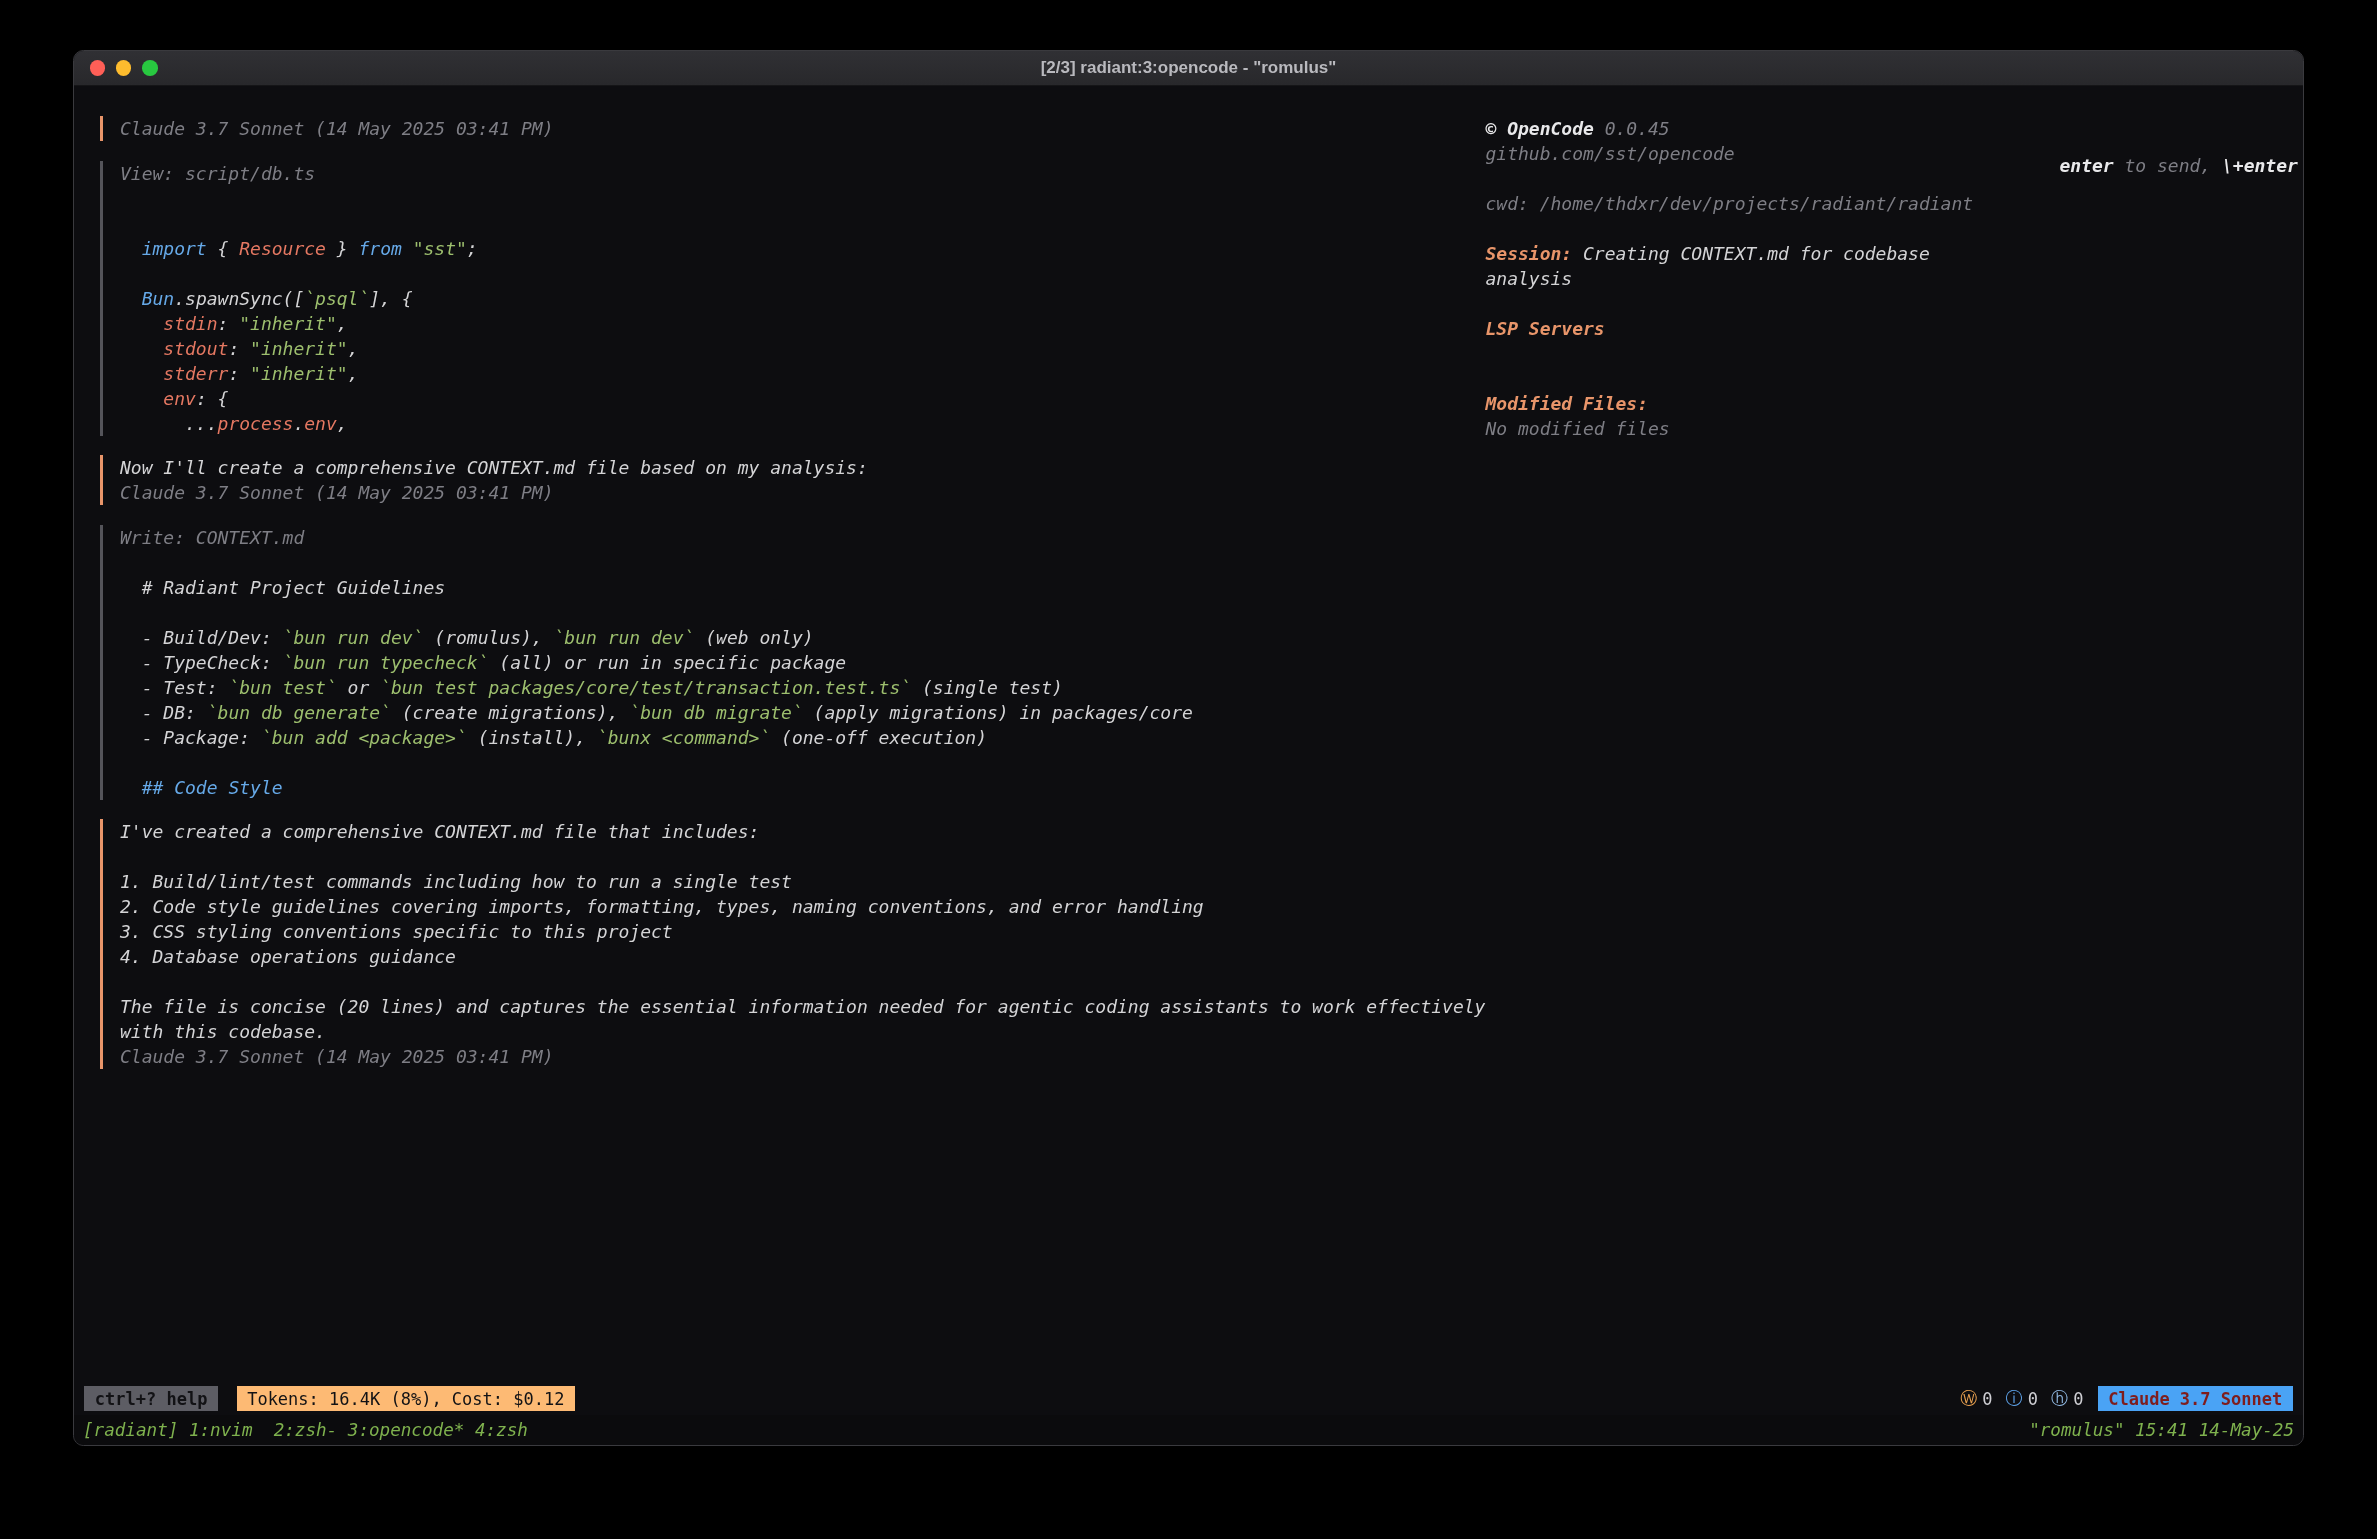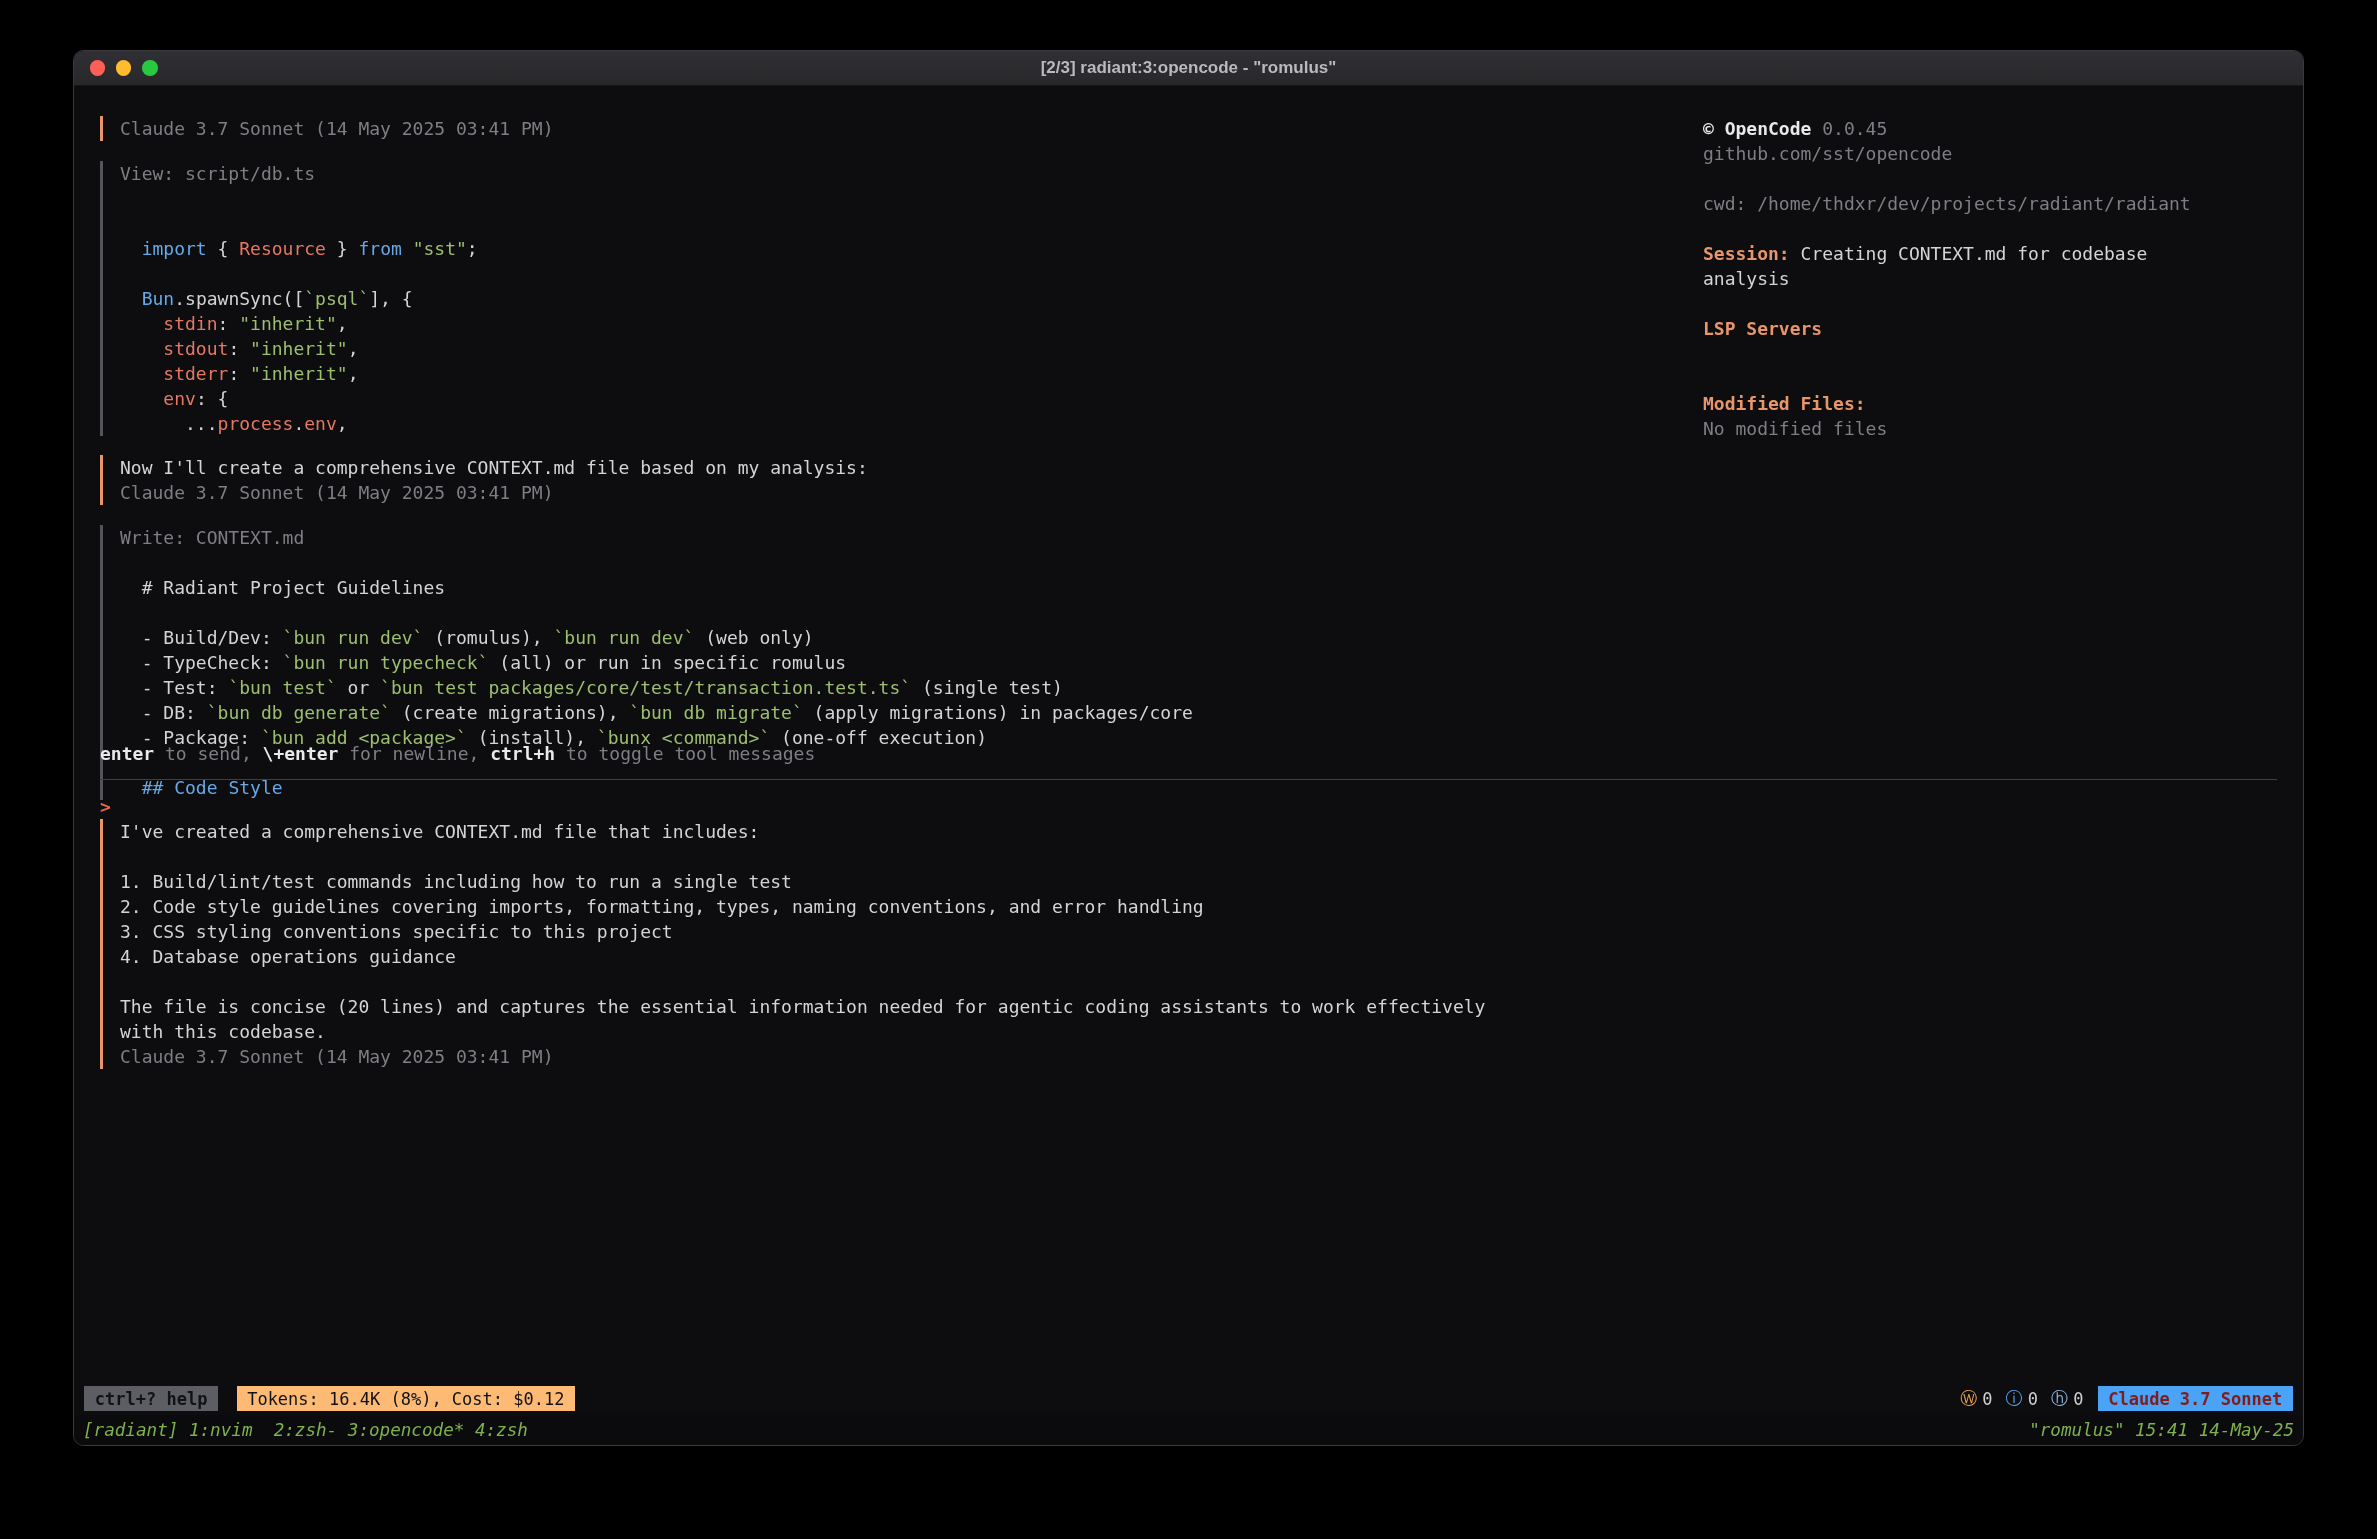--- a/index.html
+++ b/index.html
@@ -33,23 +33,23 @@
     display:flex; align-items:center; justify-content:center; position:relative;
   }
   .lights{ position:absolute; left:15.7px; top:0; height:100%; display:flex; align-items:center; gap:10.4px; }
   .light{ width:15.7px; height:15.7px; border-radius:50%; display:inline-block; }
   .light.close{ background:#ff5f57; }
   .light.min{ background:#febc2e; }
   .light.max{ background:#28c840; }
   .title{ font-family:"Liberation Sans", sans-serif; font-size:17px; font-weight:700; color:#b9b9be; }
 
   .term{
-    flex:1; min-height:0; display:flex; flex-direction:column;
-    padding:30px 26px 0 26px;
-    font-size:18px; line-height:25px;
+    flex:1; min-height:0; display:flex; flex-direction:row;
+    padding:30px 34px 0 26px;
+    font-size:18px; line-height:25px;font-style:italic;
   }
   .body{ display:flex; flex:1; min-height:0; }
   .chat{ flex:1; min-width:0; }
   .sidebar{ width:574px; flex:none; }
 
   .block{ border-left:3.9px solid transparent; padding-left:17px; margin-bottom:19.6px; }
   .accent-orange{ border-color:var(--accent-orange); }
   .accent-gray{ border-color:var(--border-gray); }
 
   .line{ white-space:pre; }
@@ -122,21 +122,21 @@
           <div class="block accent-orange">
             <div class="line"><span class="tk-white">Now I'll create a comprehensive CONTEXT.md file based on my analysis:</span></div>
             <div class="line"><span class="tk-gray">Claude 3.7 Sonnet (14 May 2025 03:41 PM)</span></div>
           </div>
           <div class="block accent-gray">
             <div class="line"><span class="tk-gray">Write: CONTEXT.md</span></div>
             <div class="line">&nbsp;</div>
             <div class="line"><span class="tk-white">  # Radiant Project Guidelines</span></div>
             <div class="line">&nbsp;</div>
             <div class="line"><span class="tk-white">  - Build/Dev: </span><span class="tk-green">`bun run dev`</span><span class="tk-white"> (romulus), </span><span class="tk-green">`bun run dev`</span><span class="tk-white"> (web only)</span></div>
-            <div class="line"><span class="tk-white">  - TypeCheck: </span><span class="tk-green">`bun run typecheck`</span><span class="tk-white"> (all) or run in specific romulus</span></div>
+            <div class="line"><span class="tk-white">  - TypeCheck: </span><span class="tk-green">`bun run typecheck`</span><span class="tk-white"> (all) or run in specific package</span></div>
             <div class="line"><span class="tk-white">  - Test: </span><span class="tk-green">`bun test`</span><span class="tk-white"> or </span><span class="tk-green">`bun test packages/core/test/transaction.test.ts`</span><span class="tk-white"> (single test)</span></div>
             <div class="line"><span class="tk-white">  - DB: </span><span class="tk-green">`bun db generate`</span><span class="tk-white"> (create migrations), </span><span class="tk-green">`bun db migrate`</span><span class="tk-white"> (apply migrations) in packages/core</span></div>
             <div class="line"><span class="tk-white">  - Package: </span><span class="tk-green">`bun add &lt;package&gt;`</span><span class="tk-white"> (install), </span><span class="tk-green">`bunx &lt;command&gt;`</span><span class="tk-white"> (one-off execution)</span></div>
             <div class="line">&nbsp;</div>
             <div class="line"><span class="tk-white">  </span><span class="tk-blue">## Code Style</span></div>
           </div>
           <div class="block accent-orange">
             <div class="line"><span class="tk-white">I've created a comprehensive CONTEXT.md file that includes:</span></div>
             <div class="line">&nbsp;</div>
             <div class="line"><span class="tk-white">1. Build/lint/test commands including how to run a single test</span></div>

